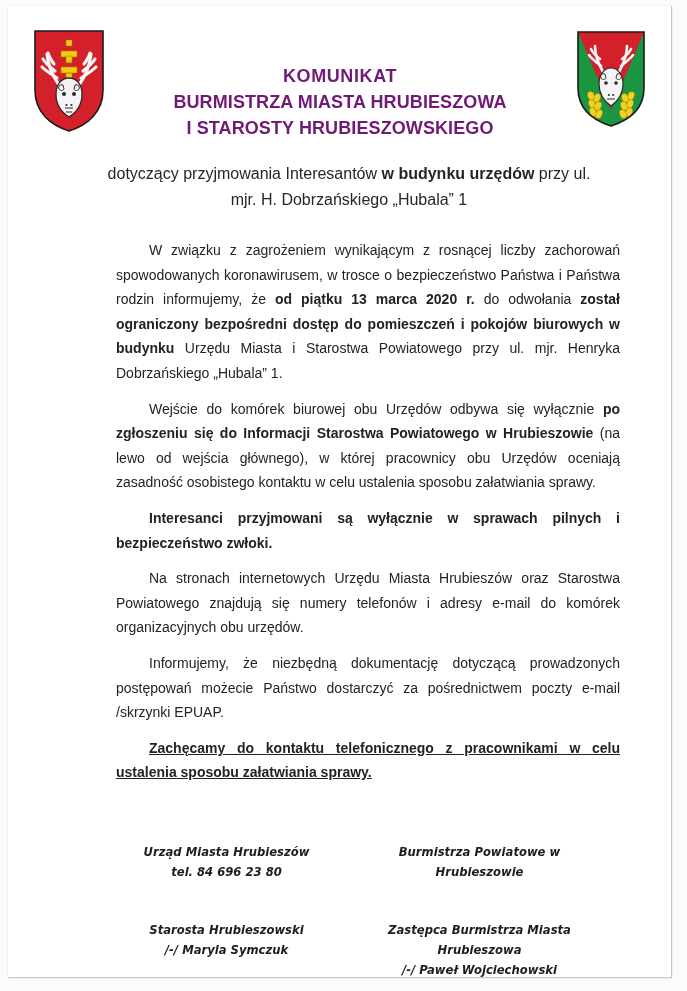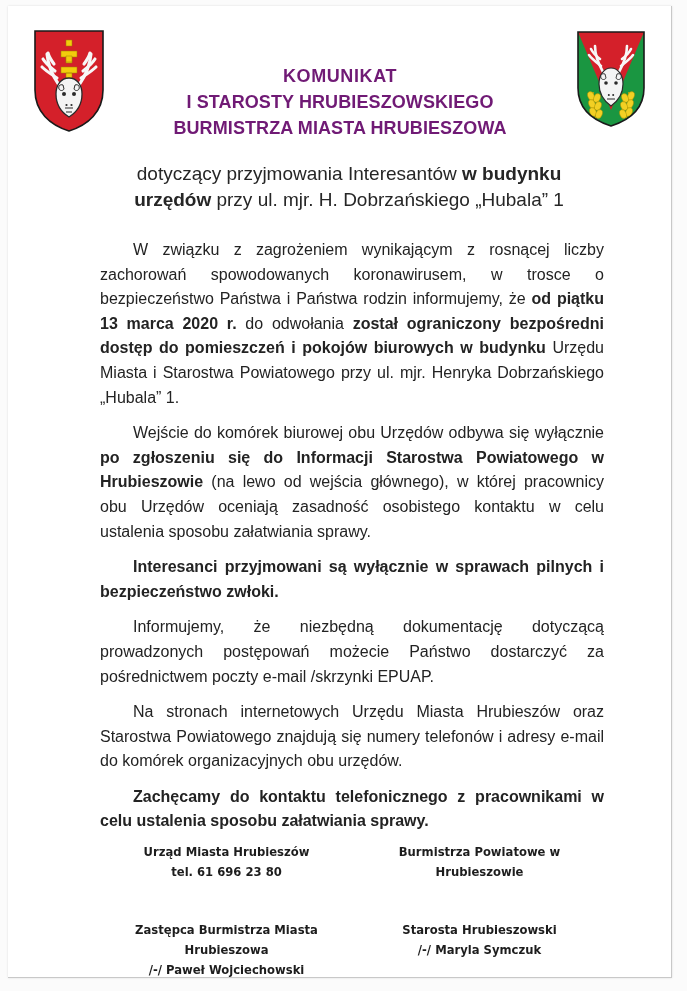--- a/index.html
+++ b/index.html
@@ -72,54 +72,55 @@
   }
   .title-line-1 { letter-spacing: 0.6px; }
 
   
   .subtitle {
     position: absolute;
     left: 88px;
     top: 155px;
     width: 506px;
     text-align: center;
-    font-size: 19px;
+    font-size: 16px;
     line-height: 26px;
     color: #262626;
   }
   .subtitle b { font-weight: bold; }
 
   
   .body-copy {
     position: absolute;
-    left: 92px;
+    left: 108px;
     top: 232px;
     width: 504px;
-    font-size: 16px;
+    font-size: 14px;
     line-height: 24.6px;
     color: #232323;
     text-align: justify;
     text-justify: inter-word;
   }
   .body-copy p {
     margin: 0 0 11px 0;
     text-indent: 33px;
   }
-  .body-copy p:last-child { margin-bottom: 12px; }
+  .body-copy p:last-child { margin-bottom: 12px; text-decoration: underline; }
   .body-copy b { font-weight: bold; }
   .p-bold { font-weight: bold; }
 
   
   .sig-area {
     position: absolute;
     left: 92px;
     top: 836px;
     width: 506px;
     font-family: "DejaVu Sans", sans-serif;
     color: #1d1d1d;
+    font-style: italic;
   }
   .sig-row {
     display: flex;
     width: 100%;
   }
   .sig-col {
     width: 50%;
     text-align: center;
     font-weight: bold;
     font-size: 11.6px;
@@ -161,22 +162,22 @@
           <path d="M43 57 C46 56 48 58 47 61 C46 63 43 63 42 61 Z" fill="#f4f4f4" stroke="#2a2a2a" stroke-width="1"></path>
           <circle cx="32" cy="66" r="2" fill="#2a2a2a"></circle>
           <circle cx="42" cy="66" r="2" fill="#2a2a2a"></circle>
           <path d="M33 80 h8 M34 84 h6" stroke="#2a2a2a" stroke-width="1.1" fill="none"></path>
           <circle cx="34.5" cy="77" r="1.1" fill="#2a2a2a"></circle>
           <circle cx="39.5" cy="77" r="1.1" fill="#2a2a2a"></circle>
         </svg>
 
         <div class="title-block">
           <div class="title-line-1">KOMUNIKAT</div>
+          <div>BURMISTRZA MIASTA HRUBIESZOWA</div>
           <div>I STAROSTY HRUBIESZOWSKIEGO</div>
-          <div>BURMISTRZA MIASTA HRUBIESZOWA</div>
         </div>
 
         <svg class="crest crest-right" viewBox="0 0 74 102">
           <defs>
             <clipPath id="shieldClip">
               <path d="M4 4 H70 V60 C70 80 56 92 37 98 C18 92 4 80 4 60 Z"></path>
             </clipPath>
           </defs>
           <g clip-path="url(#shieldClip)">
             <rect x="0" y="0" width="74" height="102" fill="#1a9641"></rect>
@@ -228,42 +229,42 @@
       </div>
 
       <div class="subtitle">
         <span>dotyczący przyjmowania Interesantów </span><b>w budynku urzędów</b><span> przy ul. mjr. H. Dobrzańskiego „Hubala” 1</span>
       </div>
 
       <div class="body-copy" id="body-copy">
           <p><span>W związku z zagrożeniem wynikającym z rosnącej liczby zachorowań spowodowanych koronawirusem, w trosce o bezpieczeństwo Państwa i Państwa rodzin informujemy, że </span><b>od piątku 13 marca 2020 r.</b><span> do odwołania </span><b>został ograniczony bezpośredni dostęp do pomieszczeń i pokojów biurowych w budynku</b><span> Urzędu Miasta i Starostwa Powiatowego przy ul. mjr. Henryka Dobrzańskiego „Hubala” 1.</span></p>
           <p><span>Wejście do komórek biurowej obu Urzędów odbywa się wyłącznie </span><b>po zgłoszeniu się do Informacji Starostwa Powiatowego w Hrubieszowie</b><span> (na lewo od wejścia głównego), w której pracownicy obu Urzędów oceniają zasadność osobistego kontaktu w celu ustalenia sposobu załatwiania sprawy.</span></p>
           <p class="p-bold"><span>Interesanci przyjmowani są wyłącznie w sprawach pilnych i bezpieczeństwo zwłoki.</span></p>
+          <p><span>Na stronach internetowych Urzędu Miasta Hrubieszów oraz Starostwa Powiatowego znajdują się numery telefonów i adresy e-mail do komórek organizacyjnych obu urzędów.</span></p>
           <p><span>Informujemy, że niezbędną dokumentację dotyczącą prowadzonych postępowań możecie Państwo dostarczyć za pośrednictwem poczty e-mail /skrzynki EPUAP.</span></p>
-          <p><span>Na stronach internetowych Urzędu Miasta Hrubieszów oraz Starostwa Powiatowego znajdują się numery telefonów i adresy e-mail do komórek organizacyjnych obu urzędów.</span></p>
           <p class="p-bold"><span>Zachęcamy do kontaktu telefonicznego z pracownikami w celu ustalenia sposobu załatwiania sprawy.</span></p>
         </div>
 
       <div class="sig-area">
         <div class="sig-row contacts">
           <div class="sig-col">
             <span>Urząd Miasta Hrubieszów</span>
-            <span class="line2">tel. 61 696 23 80</span>
+            <span class="line2">tel. 84 696 23 80</span>
           </div>
           <div class="sig-col">
             <span>Burmistrza Powiatowe w Hrubieszowie</span>
           </div>
         </div>
         <div class="sig-row signatories">
+          <div class="sig-col">
+            <span>Starosta  Hrubieszowski</span>
+            <span class="line2">/-/ Maryla Symczuk</span>
+          </div>
           <div class="sig-col">
             <span>Zastępca Burmistrza Miasta Hrubieszowa</span>
             <span class="line2">/-/ Paweł Wojciechowski</span>
-          </div>
-          <div class="sig-col">
-            <span>Starosta  Hrubieszowski</span>
-            <span class="line2">/-/ Maryla Symczuk</span>
           </div>
         </div>
       </div>
 
     </div>
   </div>
 </div>
 
 </body></html>

